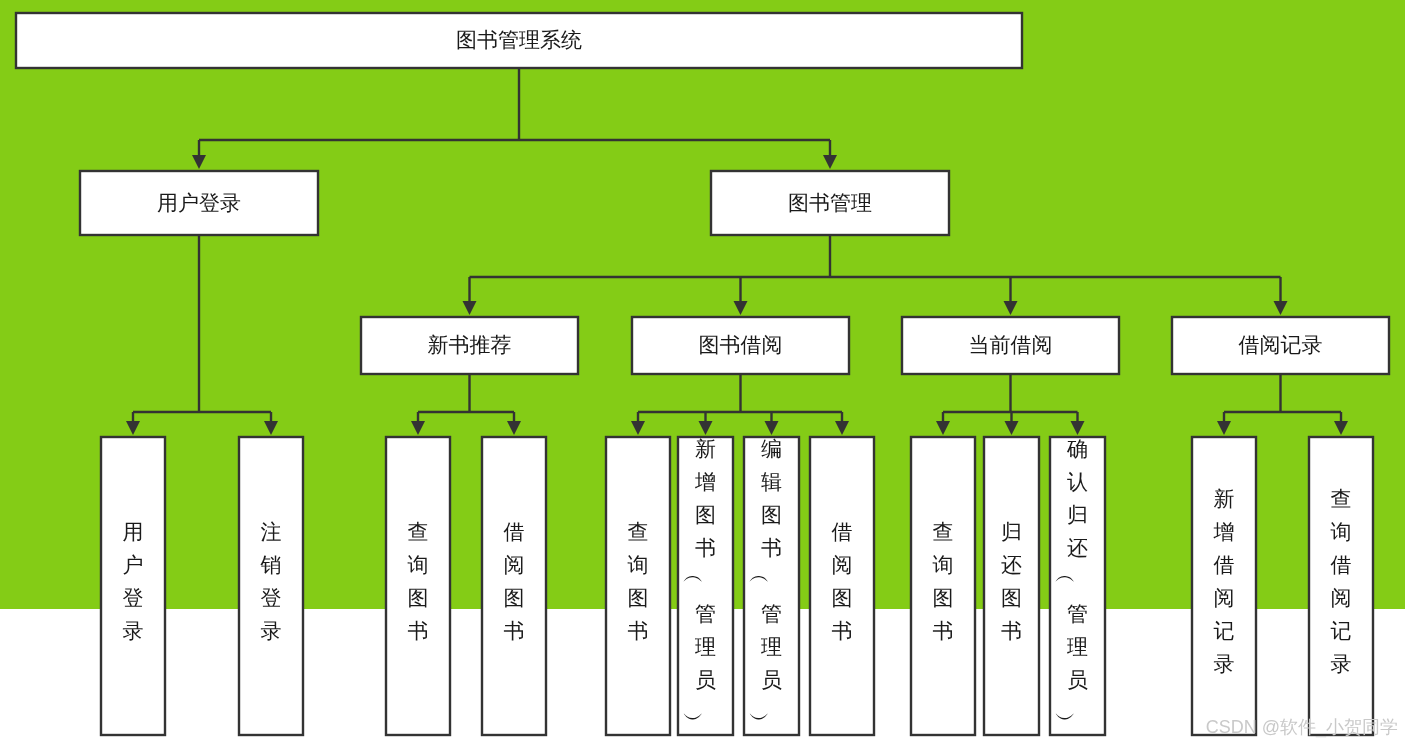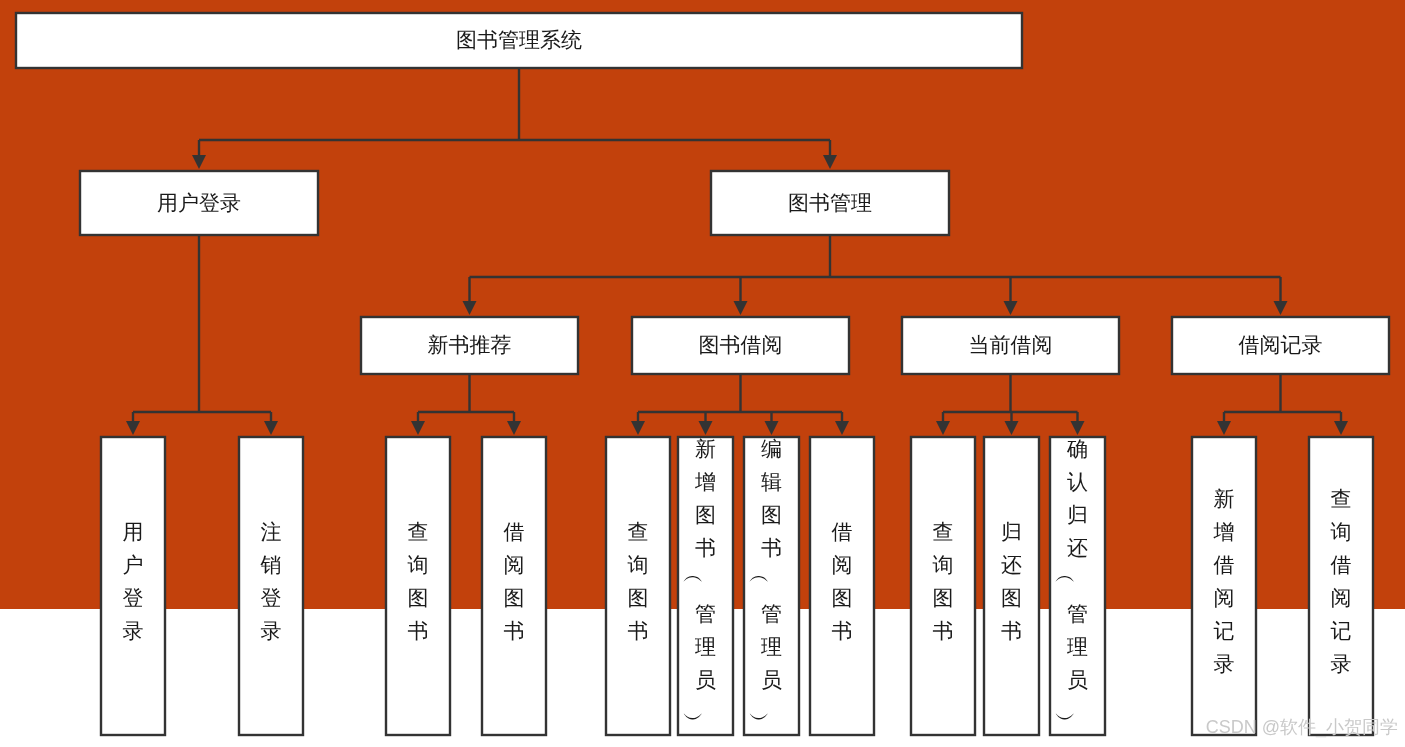--- a/index.html
+++ b/index.html
@@ -10,21 +10,21 @@
   body {
     width: 1405px;
     height: 747px;
     font-family: "Liberation Sans", "DejaVu Sans", sans-serif;
     overflow: hidden;
   }
   #diagram-root {
     position: relative;
     width: 1405px;
     height: 609px;
-    background: #c2410c;
+    background: #84cc16;
   }
   svg#tree-svg {
     position: absolute;
     left: 0;
     top: 0;
     width: 1405px;
     height: 747px;
     display: block;
   }
   .node-box {

